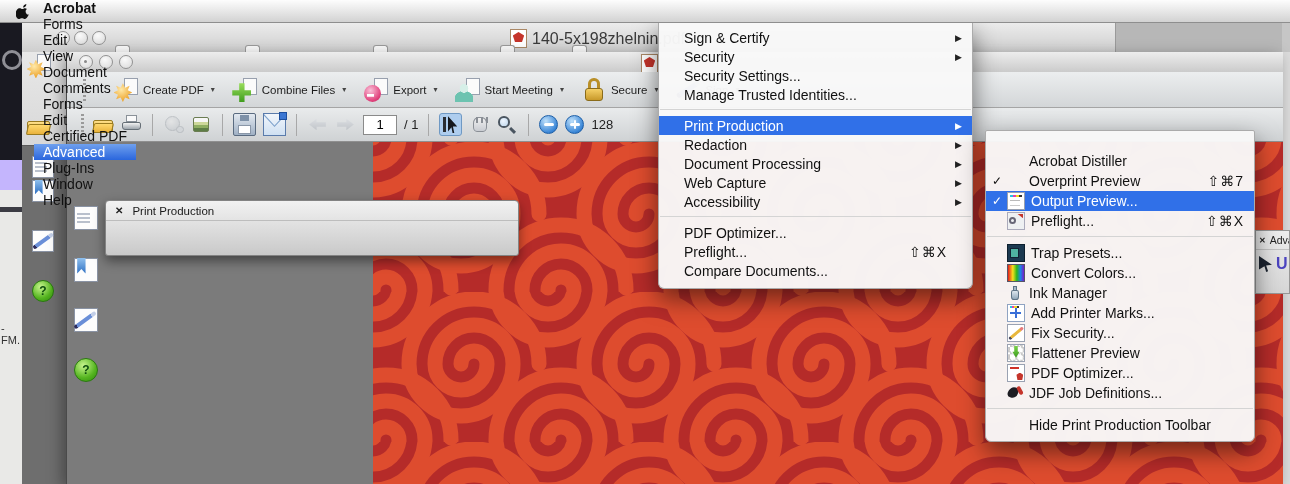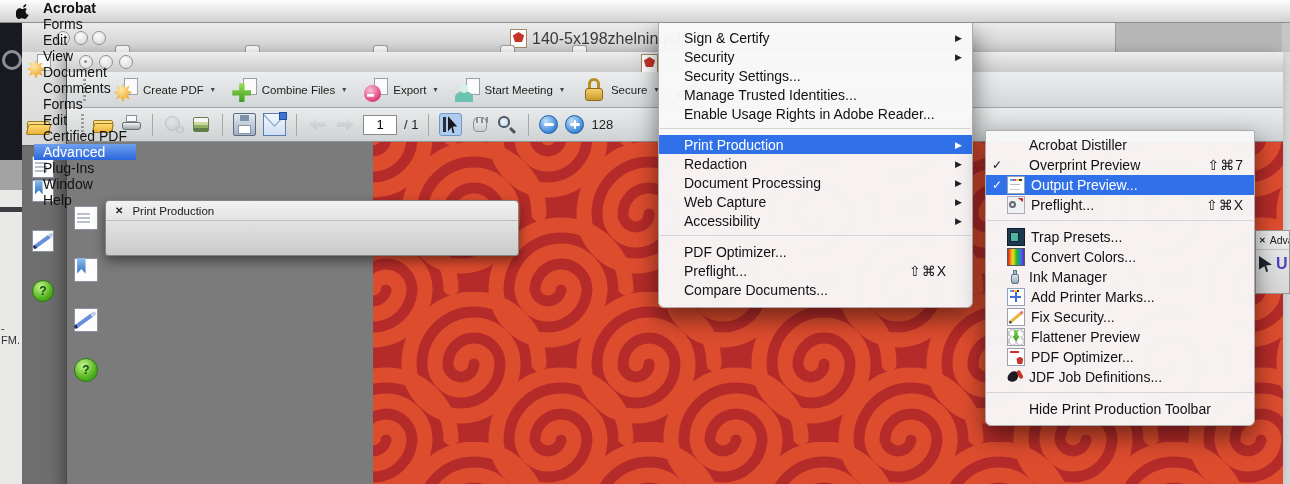--- a/index.html
+++ b/index.html
@@ -10,21 +10,21 @@
   .menubar{left:0;top:0;width:1290px;height:22px;background:linear-gradient(#fdfdfd,#d2d2d2);
     border-bottom:1px solid #8e8e8e;display:flex;align-items:stretch;z-index:90;}
   .apple{width:22px;margin-left:12px;display:flex;align-items:center;justify-content:center;}
   .mb-item{display:flex;align-items:center;padding:0 9px;font-size:14px;color:#111;}
   .mb-item.bold{font-weight:bold;}
   .mb-item.active{background:linear-gradient(#6fa0ee,#2a66dd);color:#fff;}
   
   .winA{left:0;top:22px;width:22px;height:462px;background:#e9e9e7;z-index:5;}
   .winA-dark{left:0;top:0;width:22px;height:138px;background:#191921;position:absolute;}
   .winA-ring{position:absolute;left:2px;top:28px;width:14px;height:14px;border:3px solid #8f8f96;border-radius:50%;}
-  .winA-white{position:absolute;left:0;top:138px;width:22px;height:30px;background:#a3a3a3;}
+  .winA-white{position:absolute;left:0;top:138px;width:22px;height:30px;background:#c4b5fd;}
   .winA-label{position:absolute;left:1px;top:162px;font-size:11px;color:#333;}
   .winA-bar{position:absolute;left:0;top:185px;width:22px;height:5px;background:#3c3c44;}
   
   .bw-title{left:22px;top:22px;width:1260px;height:30px;background:linear-gradient(#ececec,#cdcdcd);
     border-bottom:1px solid #8e8e8e;border-top:1px solid #bfbfbf;z-index:6;}
   .bw-darkband{position:absolute;left:1093px;top:0;width:167px;height:29px;background:#b7b7b7;border-left:1px solid #9a9a9a;}
   .light{position:absolute;width:12px;height:12px;border:1.5px solid #929292;border-radius:50%;
     background:radial-gradient(circle at 40% 30%,#fafafa,#d8d8d8);}
   .light .dot{position:absolute;left:3.5px;top:3.5px;width:3px;height:3px;border-radius:50%;background:#8a8a8a;}
   .bw-titletext{position:absolute;left:510px;top:7px;font-size:16px;color:#3a3a3a;}
@@ -56,21 +56,21 @@
   .palette{position:absolute;left:38px;top:58px;width:414px;height:56px;background:linear-gradient(#f2f2f2,#c9c9c9);
     border:1px solid #838383;border-radius:4px 4px 3px 3px;box-shadow:0 5px 12px rgba(0,0,0,.45);box-sizing:border-box;}
   .pal-title{display:flex;align-items:center;gap:9px;height:19px;border-bottom:1px solid #bdbdbd;padding-left:9px;
     font-size:11.5px;color:#1a1a1a;}
   .pal-x{font-size:10px;font-weight:bold;color:#222;}
   .pal-icons{display:flex;align-items:center;gap:11px;padding:4px 0 0 10px;}
   
   .menu{left:658px;top:22px;width:315px;background:rgba(248,248,248,.97);border:1px solid #ababab;border-top:none;
     border-radius:0 0 6px 6px;box-shadow:0 10px 24px rgba(0,0,0,.5);padding:6px 0 8px;z-index:80;box-sizing:border-box;}
   .submenu{left:985px;top:130px;width:270px;background:rgba(248,248,248,.97);border:1px solid #ababab;
-    border-radius:2px 2px 6px 6px;box-shadow:0 10px 24px rgba(0,0,0,.5);padding:4px 0 6px;z-index:85;box-sizing:border-box;}
+    border-radius:2px 2px 6px 6px;box-shadow:0 10px 24px rgba(0,0,0,.5);padding:20px 0 6px;z-index:85;box-sizing:border-box;}
   .menu-row{display:flex;align-items:center;height:19px;padding:0 10px 0 25px;font-size:14px;color:#111;}
   .submenu .menu-row{height:20px;padding:0 10px 0 6px;}
   .menu-row.hl{background:#3070e8;color:#fff;}
   .menu-row.hl .marrow{color:#fff;}
   .mlabel{white-space:nowrap;}
   .mshort{margin-left:auto;white-space:nowrap;letter-spacing:1px;}
   .marrow{margin-left:auto;font-size:9px;color:#222;}
   .menu-row .mshort + .marrow{margin-left:8px;}
   .mcheck{width:15px;flex:none;font-size:12px;}
   .mico{margin-right:6px;}
@@ -451,25 +451,20 @@
       <div class="menu-row">
         <span class="mlabel">Security Settings...</span>
         <span class="mshort"></span>
         <span class="marrow" style="visibility: hidden;">▶</span>
       </div>
       <div class="menu-row">
         <span class="mlabel">Manage Trusted Identities...</span>
         <span class="mshort"></span>
         <span class="marrow" style="visibility: hidden;">▶</span>
       </div>
-      <div class="menu-row">
-        <span class="mlabel">Enable Usage Rights in Adobe Reader...</span>
-        <span class="mshort"></span>
-        <span class="marrow" style="visibility: hidden;">▶</span>
-      </div>
       <div class="menu-sep"></div>
       <div class="menu-row hl">
         <span class="mlabel">Print Production</span>
         <span class="mshort"></span>
         <span class="marrow">▶</span>
       </div>
       <div class="menu-row">
         <span class="mlabel">Redaction</span>
         <span class="mshort"></span>
         <span class="marrow">▶</span>

